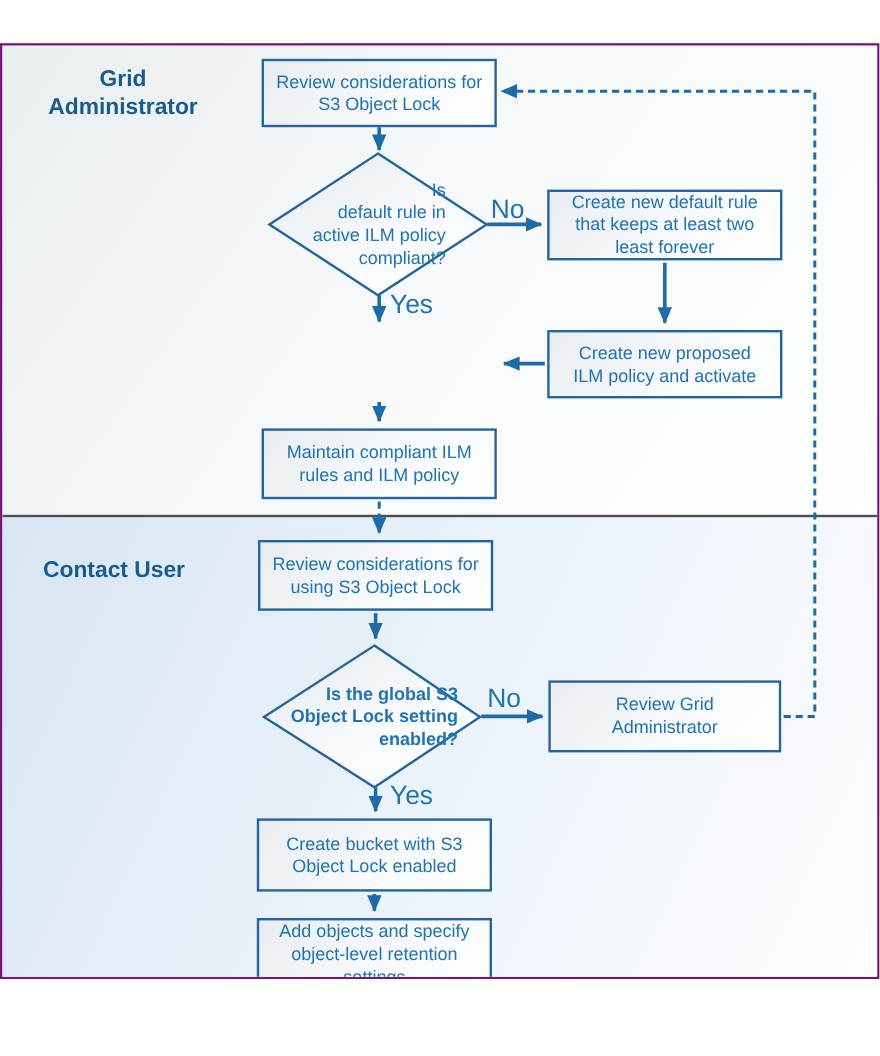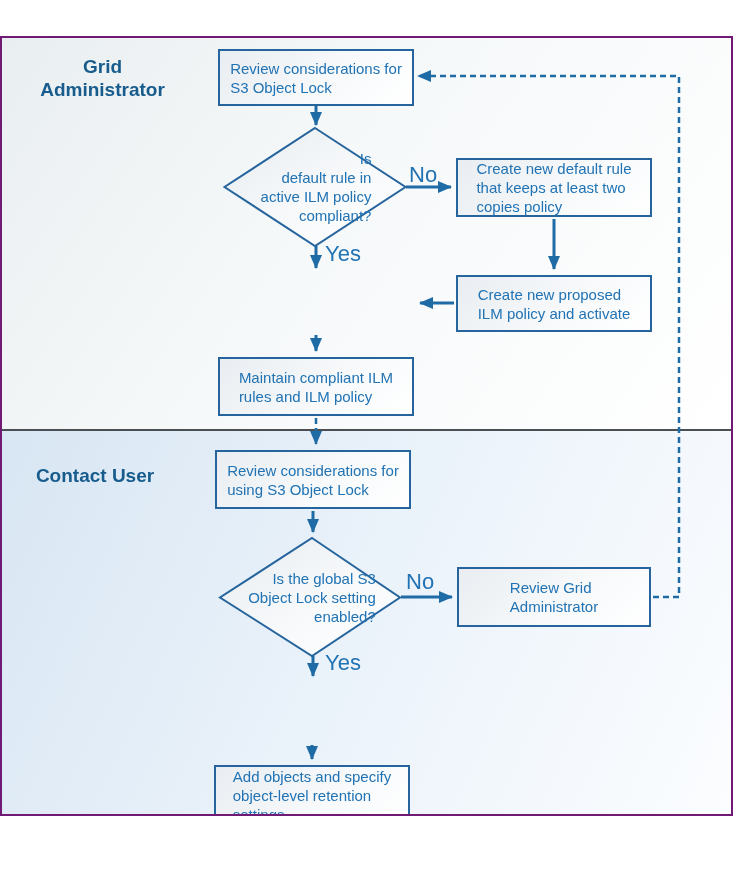--- a/index.html
+++ b/index.html
@@ -19,21 +19,21 @@
     position:absolute;
     color:#175c8c;font-weight:700;font-size:19px;line-height:23px;
     text-align:center;white-space:pre-line;
   }
   #label-grid{left:18px;top:17px;width:165px;}
   #label-tenant{left:18px;top:426px;width:150px;}
   svg.connectors{position:absolute;left:0;top:0;width:733px;height:880px;pointer-events:none;}
   .node{
     position:absolute;
     display:flex;align-items:center;justify-content:center;
-    white-space:pre-line;
+    text-align:center;white-space:pre-line;
     color:#2173b4;font-size:15px;line-height:19px;
     border:2px solid #25649c;
     background:linear-gradient(135deg,#e9edf1 0%,#f7f9fb 55%,#ffffff 100%);
   }
   .diamond-text{
     position:absolute;
     display:flex;align-items:center;justify-content:center;
     text-align:right;white-space:pre-line;
     color:#2173b4;font-size:15px;line-height:19px;
   }
@@ -46,21 +46,21 @@
   #n-create-default{left:454px;top:120px;width:196px;height:59px;}
   #n-enable-global{left:216px;top:236px;width:196px;height:59px;}
   #n-create-proposed{left:454px;top:237px;width:196px;height:57px;}
   #n-maintain{left:216px;top:319px;width:196px;height:59px;}
   #n-review-tenant{left:213px;top:412px;width:196px;height:59px;}
   #n-contact-grid{left:455px;top:529px;width:194px;height:60px;}
   #n-create-bucket{left:212px;top:644px;width:196px;height:61px;}
   #n-add-objects{left:212px;top:727px;width:196px;height:61px;}
   #n-change-retention{left:212px;top:810px;width:196px;height:58px;}
   #d-ilm-text{left:233px;top:109px;width:162px;height:80px;}
-  #d-enabled-text{left:228px;top:529px;width:164px;height:60px;}
+  #d-enabled-text{left:228px;top:529px;width:164px;height:60px;font-weight:bold;}
   #el-no1{left:407px;top:124px;}
   #el-yes1{left:323px;top:203px;}
   #el-no2{left:404px;top:531px;}
   #el-yes2{left:323px;top:612px;}
 </style>
 </head>
 <body>
 
 <div id="stage">
 
@@ -103,29 +103,31 @@
     </g>
 
     <polygon points="313,90 403.5,149 313,208 222.5,149" fill="url(#nodeGrad)" stroke="#25649c" stroke-width="2"></polygon>
     <polygon points="310,500 398,559.5 310,618 218,559.5" fill="url(#nodeGrad)" stroke="#25649c" stroke-width="2"></polygon>
   </svg>
 
   <div class="node" id="n-review-grid">Review considerations for
 S3 Object Lock</div>
   <div class="node" id="n-create-default">Create new default rule
 that keeps at least two
-copies policy</div>
+least forever</div>
   <div class="node" id="n-maintain">Maintain compliant ILM
 rules and ILM policy</div>
   <div class="node" id="n-create-proposed">Create new proposed
 ILM policy and activate</div>
   <div class="node" id="n-review-tenant">Review considerations for
 using S3 Object Lock</div>
   <div class="node" id="n-contact-grid">Review Grid
 Administrator</div>
+  <div class="node" id="n-create-bucket">Create bucket with S3
+Object Lock enabled</div>
   <div class="node" id="n-add-objects">Add objects and specify
 object-level retention
 settings</div>
 
   <div class="diamond-text" id="d-ilm-text">Is
 default rule in
 active ILM policy
 compliant?</div>
   <div class="diamond-text" id="d-enabled-text">Is the global S3
 Object Lock setting

